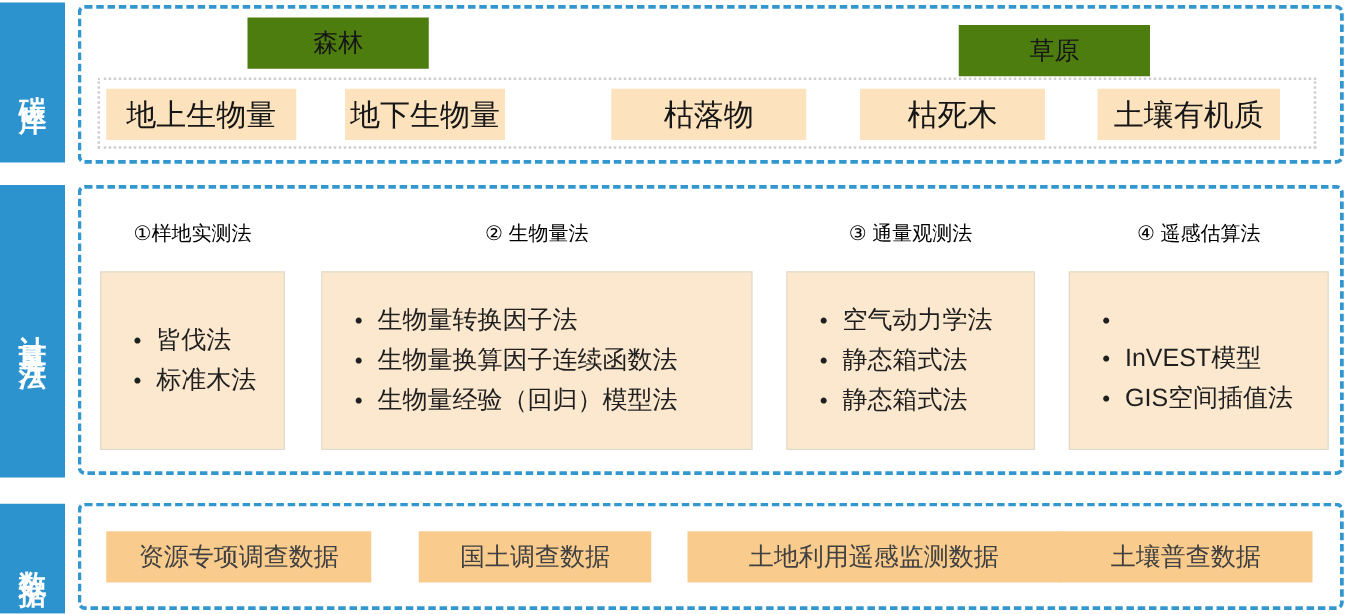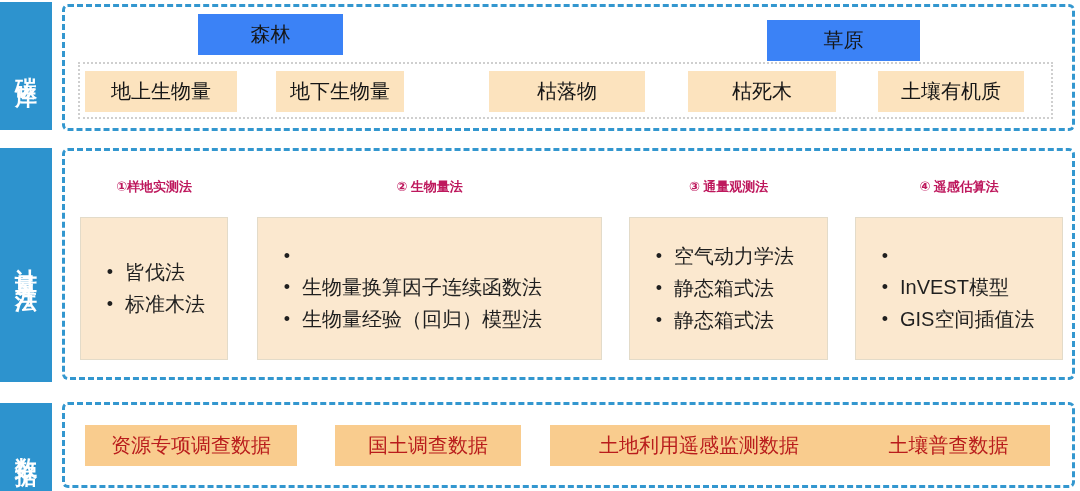--- a/index.html
+++ b/index.html
@@ -15,52 +15,52 @@
     writing-mode:vertical-rl;text-orientation:upright;
     font-weight:bold;font-size:22px;letter-spacing:7px;
   }
   
   .dash{
     position:absolute;left:62px;width:1013px;
     border:3px dashed #3397cf;border-radius:6px;background:transparent;
   }
   
   .gbox{
-    position:absolute;height:41px;background:#3b82f6;
+    position:absolute;height:41px;background:#4d7c0f;
     display:flex;align-items:center;justify-content:center;
     font-size:20px;color:#161616;
   }
   .dotted-row{
     position:absolute;left:78px;top:62px;width:975px;height:57px;
     border:2px dotted #cfcfcf;background:transparent;
   }
   .tanbox{
     position:absolute;top:71px;height:41px;background:#fce3be;
     display:flex;align-items:center;justify-content:center;
-    font-size:20px;color:#161616;
+    font-size:24px;color:#161616;
   }
   
   .mhead{
     position:absolute;top:172px;height:30px;
     display:flex;align-items:center;justify-content:center;
-    font-weight:bold;font-size:13px;color:#be185d;white-space:nowrap;
+    font-weight:normal;font-size:16px;color:#000000;white-space:nowrap;
   }
   .card{
     position:absolute;top:217px;height:143px;background:#fbe8cf;
     border:1px solid #e3dbc9;
     display:flex;flex-direction:column;justify-content:center;
     padding:8px 6px 8px 14px;gap:7px;
   }
   .li{display:flex;align-items:center;font-size:20px;line-height:1.25;white-space:nowrap;}
   .blt{width:30px;text-align:center;font-size:18px;flex:0 0 30px;}
   
   .obox{
     position:absolute;top:425px;height:41px;background:#f9cc8e;
     display:flex;align-items:center;justify-content:center;
-    font-size:20px;color:#b91c1c;
+    font-size:20px;color:#404040;
   }
 </style>
 </head>
 <body>
 
 <div class="canvas">
 
   <div class="vbar" style="top:2px;height:128px">碳库</div>
 
   <div class="dash" style="top:4px;height:127px"></div>
@@ -89,20 +89,21 @@
     <div class="li">
       <span class="blt">•</span>
       <span>标准木法</span>
     </div>
   </div>
 
   <div class="mhead" style="left:257px;width:345px">② 生物量法</div>
   <div class="card" style="left:257px;width:345px">
     <div class="li">
       <span class="blt">•</span>
+      <span>生物量转换因子法</span>
     </div>
     <div class="li">
       <span class="blt">•</span>
       <span>生物量换算因子连续函数法</span>
     </div>
     <div class="li">
       <span class="blt">•</span>
       <span>生物量经验（回归）模型法</span>
     </div>
   </div>

